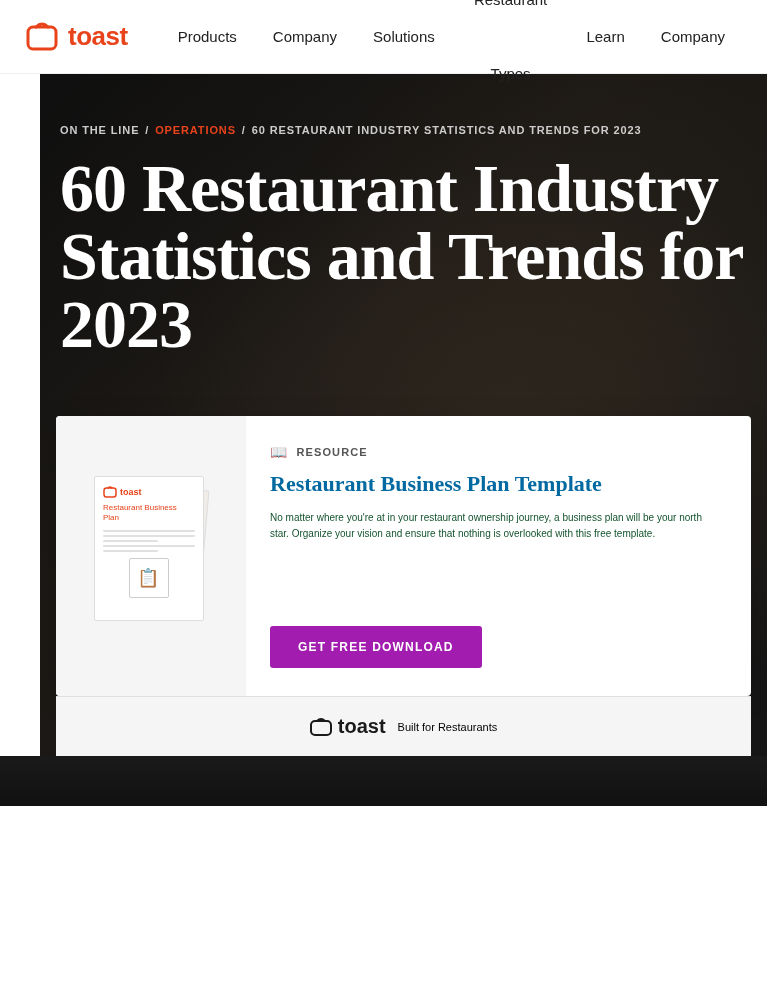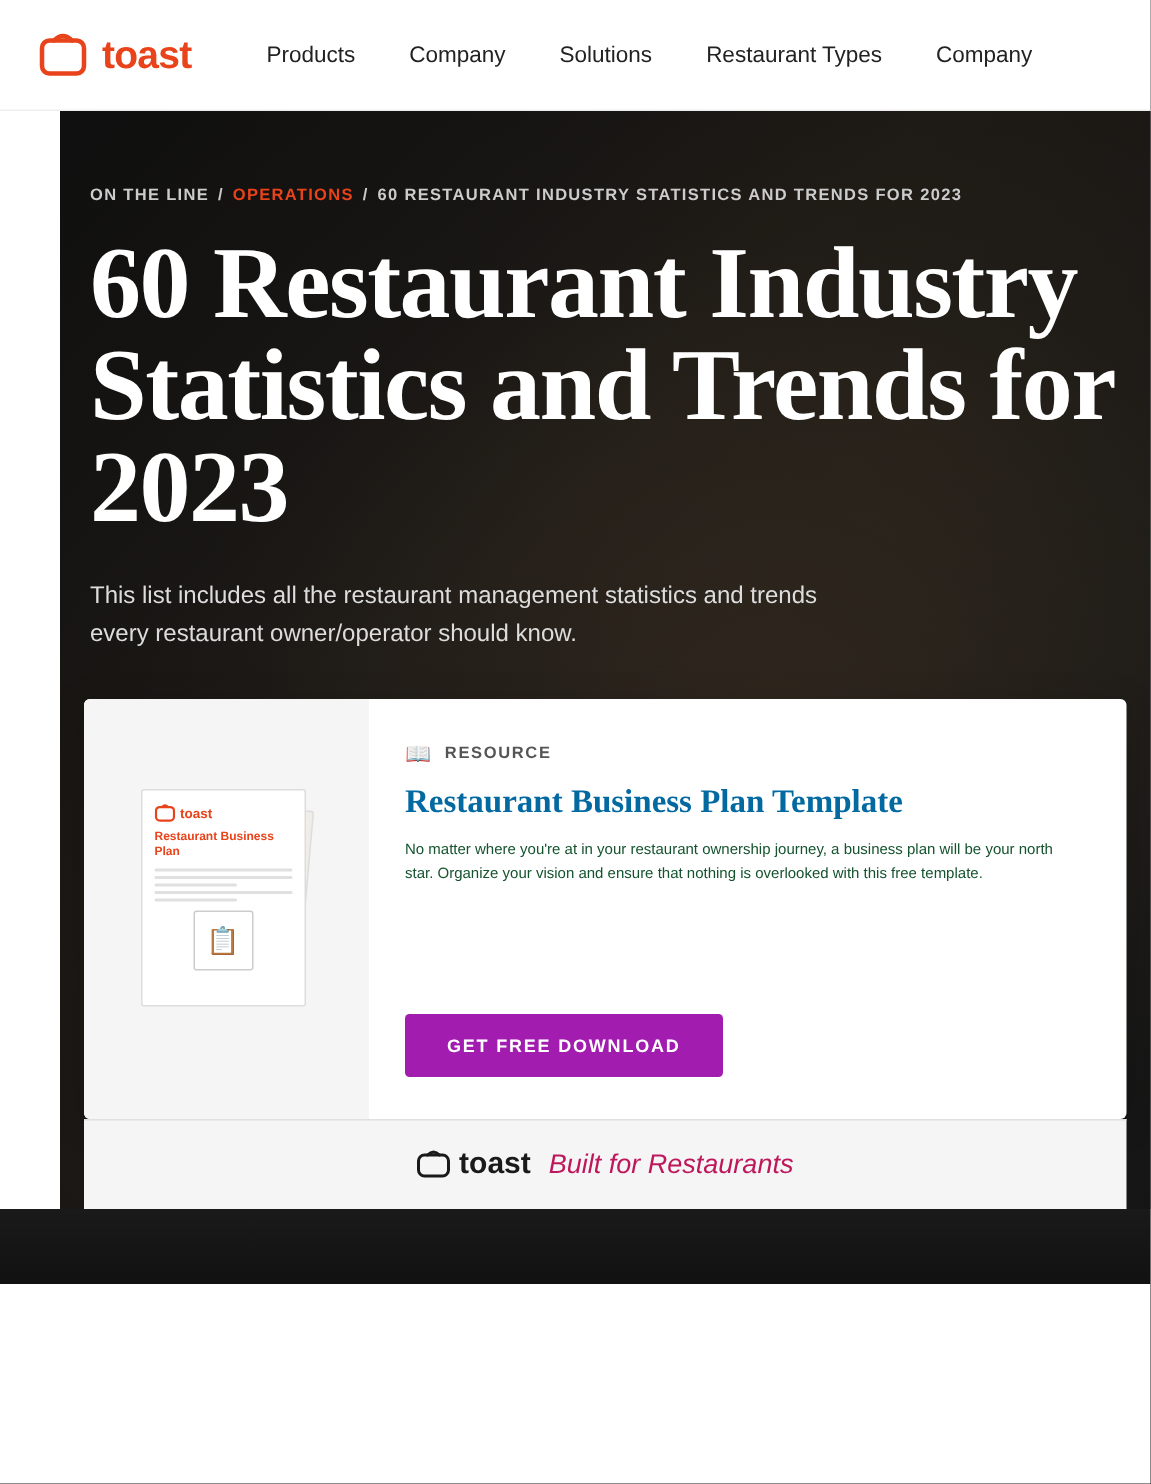--- a/index.html
+++ b/index.html
@@ -116,21 +116,21 @@
       border: 1px solid #ddd; border-radius: 2px;
       padding: 8px;
     }
     .doc-logo {
       display: flex; align-items: center; gap: 3px; margin-bottom: 4px;
     }
     .doc-logo-icon {
       width: 14px; height: 14px;
     }
     .doc-logo-text { font-size: 9px; font-weight: 700; color: #e8431a; }
-    .doc-title-text { font-size: 8px; font-weight: 700; color: #e8431a; line-height: 1.3; margin-bottom: 6px; }
+    .doc-title-text { font-size: 8px; font-weight: 400; color: #e8431a; line-height: 1.3; margin-bottom: 6px; }
     .doc-lines { display: flex; flex-direction: column; gap: 3px; }
     .doc-line { height: 2px; background: #e0e0e0; border-radius: 1px; }
     .doc-line.short { width: 60%; }
     .doc-box {
       width: 40px; height: 40px; border: 1.5px solid #ccc;
       border-radius: 2px; margin: 6px auto 0;
       display: flex; align-items: center; justify-content: center;
     }
     .doc-box-icon { font-size: 18px; color: #e8431a; }
 
@@ -164,21 +164,21 @@
     .toast-footer-bar {
       background: #f5f5f5; border-top: 1px solid #e0e0e0;
       padding: 18px; display: flex; align-items: center; justify-content: center;
       gap: 12px;
     }
     .toast-footer-logo {
       display: flex; align-items: center; gap: 6px;
     }
     .toast-footer-icon { width: 22px; height: 22px; }
     .toast-footer-name { font-size: 20px; font-weight: 700; color: #1a1a1a; }
-    .toast-footer-tagline { font-size: 18px; color: #be185d; font-style: italic; }
+    .toast-footer-tagline { font-size: 11px; color: #000000; }
 
     
     .bottom-dark {
       height: 50px; background: linear-gradient(#1a1a1a, #111);
     }
   </style>
 </head>
 <body>
 
 <nav class="navbar">
@@ -196,34 +196,36 @@
     <li>
         <a href="#">Company</a>
       </li>
     <li>
         <a href="#">Solutions</a>
       </li>
     <li>
         <a href="#">Restaurant Types</a>
       </li>
     <li>
+        <a href="#">Learn</a>
+      </li>
+    <li>
         <a href="#">Company</a>
       </li>
   </ul>
 </nav>
 
 <section class="hero">
   <div class="hero-bg"></div>
   <div class="hero-photo-sim"></div>
   <div class="hero-content">
     <div class="breadcrumb">
       <span class="link1">ON THE LINE</span><span class="sep"> / </span><span class="link2">OPERATIONS</span><span class="sep"> / </span><span>60 RESTAURANT INDUSTRY STATISTICS AND TRENDS FOR 2023</span>
     </div>
     <h1 class="hero-title">60 Restaurant Industry Statistics and Trends for 2023</h1>
-    <p class="hero-subtitle">This list includes all the restaurant management statistics and trends every restaurant owner/operator should know.</p>
   </div>
 
   <div class="resource-card-wrapper">
     <div class="resource-card">
 
       <div class="card-image-col">
         <div class="doc-stack">
           <div class="doc-back"></div>
           <div class="doc-front">
             <div class="doc-logo">

